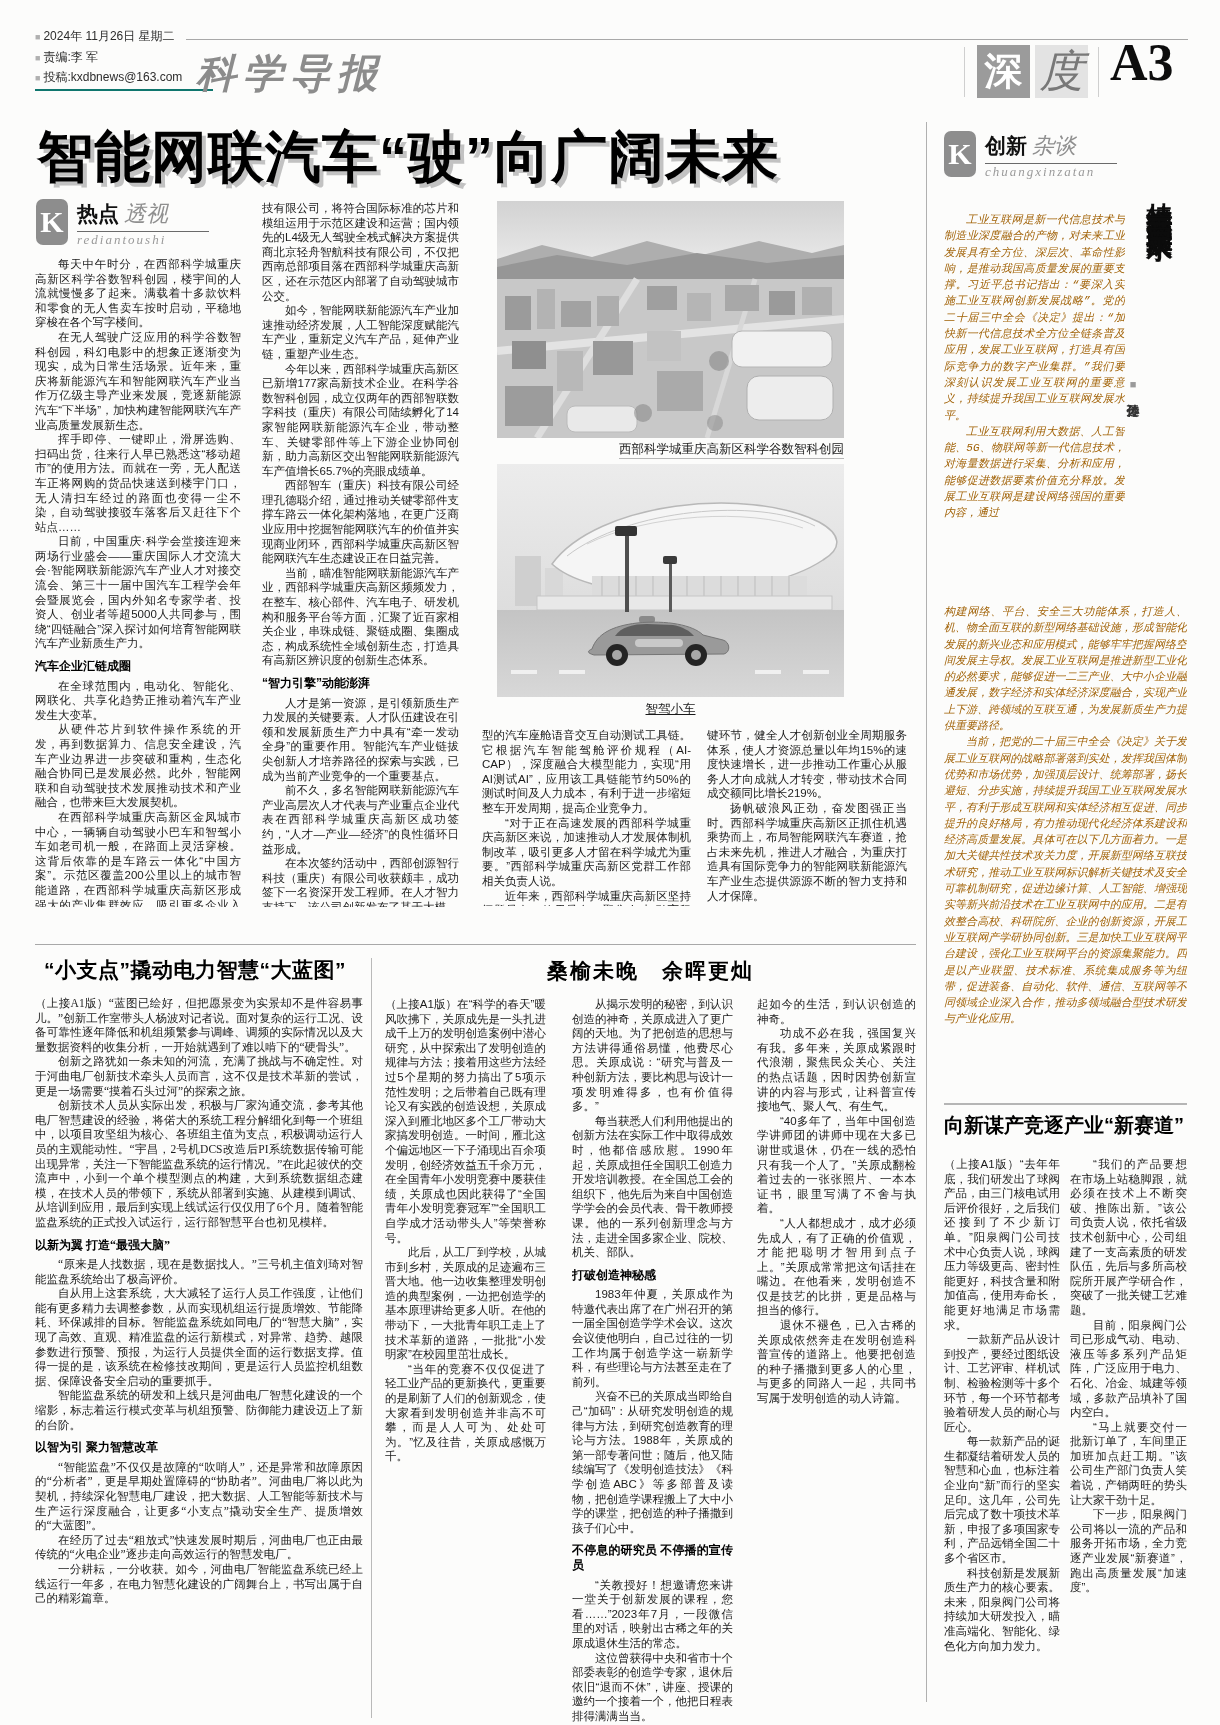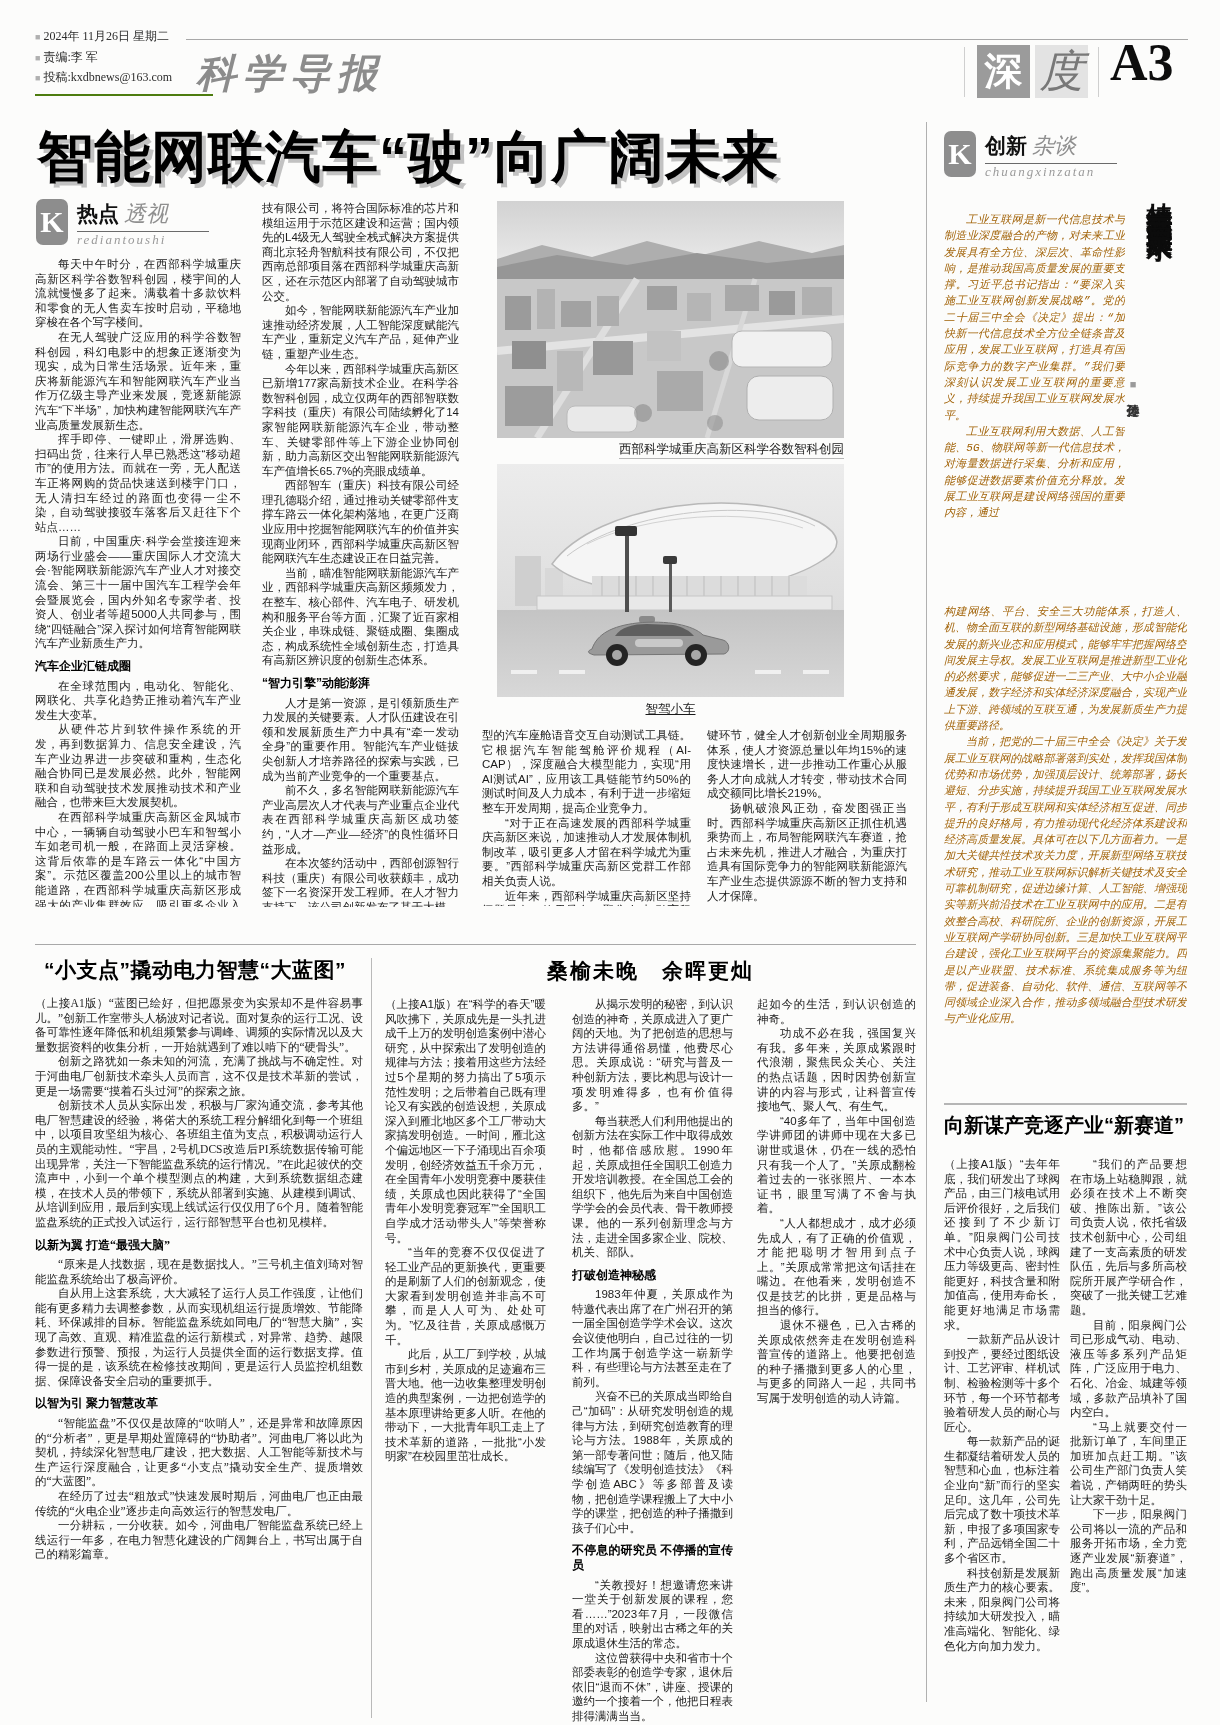--- a/index.html
+++ b/index.html
@@ -1,20 +1,20 @@
 <!DOCTYPE html>
 <html><head>
 <meta charset="utf-8">
 <style>
   html,body{margin:0;padding:0;background:#e9e9e9;}
   .page{position:relative;width:1220px;height:1725px;background:#fcfcfb;overflow:hidden;
         font-family:"Liberation Sans","DejaVu Sans",sans-serif;color:#161616;}
   .abs{position:absolute;}
   
-  .info{font-size:12px;line-height:19.5px;color:#2c2c2c;border-bottom:2px solid #4d7c0f;padding-bottom:5px;white-space:nowrap;font-family:Liberation Serif, serif;}
+  .info{font-size:12px;line-height:19.5px;color:#2c2c2c;border-bottom:2px solid #0f766e;white-space:nowrap;}
   .info .sq{color:#b0b0b0;font-size:9px;margin-right:3px;}
   .rule-h{background:#a8a8a8;height:1px;}
   .rule-v{background:#b0b0b0;width:1px;}
   .masthead{font-family:"Liberation Serif","DejaVu Serif",serif;font-style:italic;font-weight:bold;
             font-size:40px;color:#8c8c8c;letter-spacing:7px;white-space:nowrap;}
   .secbox{width:53px;height:53px;display:flex;align-items:center;justify-content:center;}
   .sec-shen{background:#9b9b9b;color:#fff;font-size:38px;font-weight:bold;}
   .sec-du{background:#e3e3e3;color:#787878;font-size:44px;font-family:"Liberation Serif",serif;font-style:italic;}
   .pageno{font-family:"Liberation Serif","DejaVu Serif",serif;font-weight:bold;font-size:52px;color:#0d0d0d;}
   
@@ -258,35 +258,36 @@
   <div class="abs bodytext" style="left:35px;top:996px;width:328px;height:726px;font-family:Liberation Serif, serif;">
     <div class="cont">
         <p>（上接A1版）“蓝图已绘好，但把愿景变为实景却不是件容易事儿。”创新工作室带头人杨波对记者说。面对复杂的运行工况、设备可靠性逐年降低和机组频繁参与调峰、调频的实际情况以及大量数据资料的收集分析，一开始就遇到了难以啃下的“硬骨头”。</p>
         <p>创新之路犹如一条未知的河流，充满了挑战与不确定性。对于河曲电厂创新技术牵头人员而言，这不仅是技术革新的尝试，更是一场需要“摸着石头过河”的探索之旅。</p>
         <p>创新技术人员从实际出发，积极与厂家沟通交流，参考其他电厂智慧建设的经验，将偌大的系统工程分解细化到每一个班组中，以项目攻坚组为核心、各班组主值为支点，积极调动运行人员的主观能动性。“宇昌，2号机DCS改造后PI系统数据传输可能出现异常，关注一下智能监盘系统的运行情况。”在此起彼伏的交流声中，小到一个单个模型测点的构建，大到系统数据组态建模，在技术人员的带领下，系统从部署到实施、从建模到调试、从培训到应用，最后到实现上线试运行仅仅用了6个月。随着智能监盘系统的正式投入试运行，运行部智慧平台也初见模样。</p>
       </div>
     <div class="subhead">以新为翼 打造“最强大脑”</div>
     <div>
         <p>“原来是人找数据，现在是数据找人。”三号机主值刘琦对智能监盘系统给出了极高评价。</p>
         <p>自从用上这套系统，大大减轻了运行人员工作强度，让他们能有更多精力去调整参数，从而实现机组运行提质增效、节能降耗、环保减排的目标。智能监盘系统如同电厂的“智慧大脑”，实现了高效、直观、精准监盘的运行新模式，对异常、趋势、越限参数进行预警、预报，为运行人员提供全面的运行数据支撑。值得一提的是，该系统在检修技改期间，更是运行人员监控机组数据、保障设备安全启动的重要抓手。</p>
+        <p>智能监盘系统的研发和上线只是河曲电厂智慧化建设的一个缩影，标志着运行模式变革与机组预警、防御能力建设迈上了新的台阶。</p>
       </div>
     <div class="subhead">以智为引 聚力智慧改革</div>
     <div>
         <p>“智能监盘”不仅仅是故障的“吹哨人”，还是异常和故障原因的“分析者”，更是早期处置障碍的“协助者”。河曲电厂将以此为契机，持续深化智慧电厂建设，把大数据、人工智能等新技术与生产运行深度融合，让更多“小支点”撬动安全生产、提质增效的“大蓝图”。</p>
         <p>在经历了过去“粗放式”快速发展时期后，河曲电厂也正由最传统的“火电企业”逐步走向高效运行的智慧发电厂。</p>
         <p>一分耕耘，一分收获。如今，河曲电厂智能监盘系统已经上线运行一年多，在电力智慧化建设的广阔舞台上，书写出属于自己的精彩篇章。</p>
       </div>
   </div>
 
   <div class="abs mid-head" style="left:385px;top:957px;width:531px;">桑榆未晚　余晖更灿</div>
   <div class="abs bodytext" style="left:385px;top:997px;width:161px;height:725px;">
     <div class="cont">
         <p>（上接A1版）在“科学的春天”暖风吹拂下，关原成先是一头扎进成千上万的发明创造案例中潜心研究，从中探索出了发明创造的规律与方法；接着用这些方法经过5个星期的努力搞出了5项示范性发明；之后带着自己既有理论又有实践的创造设想，关原成深入到雁北地区多个工厂带动大家搞发明创造。一时间，雁北这个偏远地区一下子涌现出百余项发明，创经济效益五千余万元，在全国青年小发明竞赛中屡获佳绩，关原成也因此获得了“全国青年小发明竞赛冠军”“全国职工自学成才活动带头人”等荣誉称号。</p>
+        <p>此后，从工厂到学校，从城市到乡村，关原成的足迹遍布三晋大地。他一边收集整理发明创造的典型案例，一边把创造学的基本原理讲给更多人听。在他的带动下，一大批青年职工走上了技术革新的道路，一批批“小发明家”在校园里茁壮成长。</p>
         <p>“当年的竞赛不仅仅促进了轻工业产品的更新换代，更重要的是刷新了人们的创新观念，使大家看到发明创造并非高不可攀，而是人人可为、处处可为。”忆及往昔，关原成感慨万千。</p>
-        <p>此后，从工厂到学校，从城市到乡村，关原成的足迹遍布三晋大地。他一边收集整理发明创造的典型案例，一边把创造学的基本原理讲给更多人听。在他的带动下，一大批青年职工走上了技术革新的道路，一批批“小发明家”在校园里茁壮成长。</p>
       </div>
   </div>
   <div class="abs bodytext" style="left:572px;top:997px;width:161px;height:725px;">
     <div>
         <p>从揭示发明的秘密，到认识创造的神奇，关原成进入了更广阔的天地。为了把创造的思想与方法讲得通俗易懂，他费尽心思。关原成说：“研究与普及一种创新方法，要比构思与设计一项发明难得多，也有价值得多。”</p>
         <p>每当获悉人们利用他提出的创新方法在实际工作中取得成效时，他都倍感欣慰。1990年起，关原成担任全国职工创造力开发培训教授。在全国总工会的组织下，他先后为来自中国创造学学会的会员代表、骨干教师授课。他的一系列创新理念与方法，走进全国多家企业、院校、机关、部队。</p>
       </div>
     <div class="subhead">打破创造神秘感</div>
     <div>
         <p>1983年仲夏，关原成作为特邀代表出席了在广州召开的第一届全国创造学学术会议。这次会议使他明白，自己过往的一切工作均属于创造学这一崭新学科，有些理论与方法甚至走在了前列。</p>

